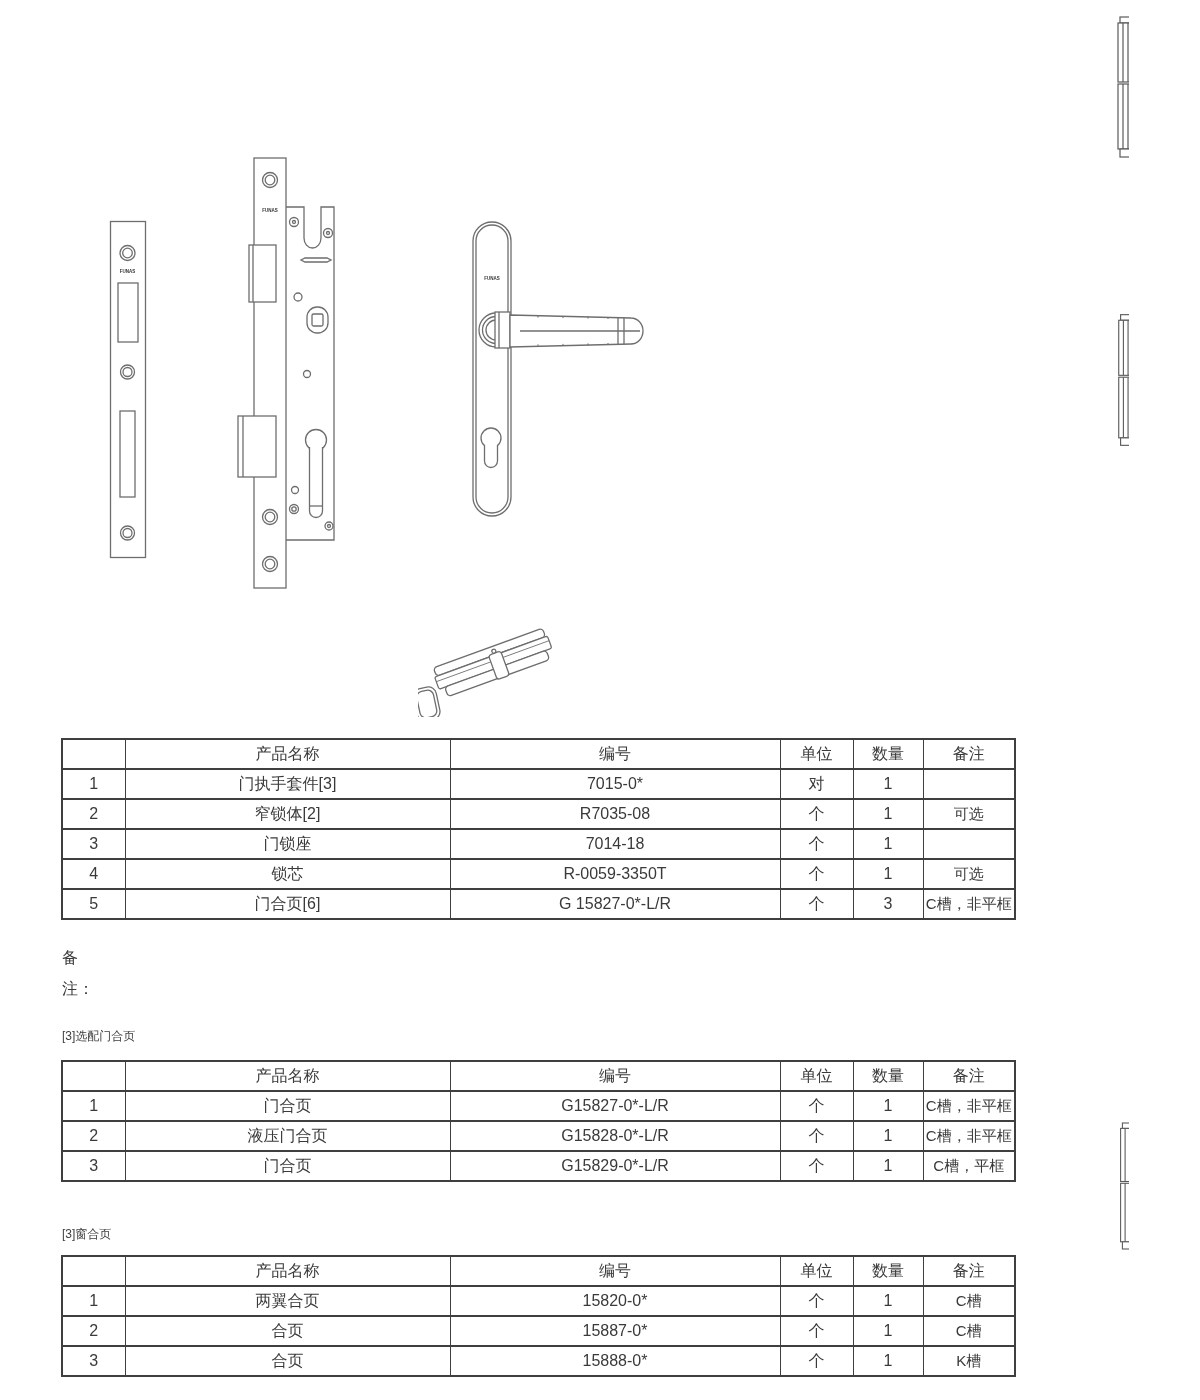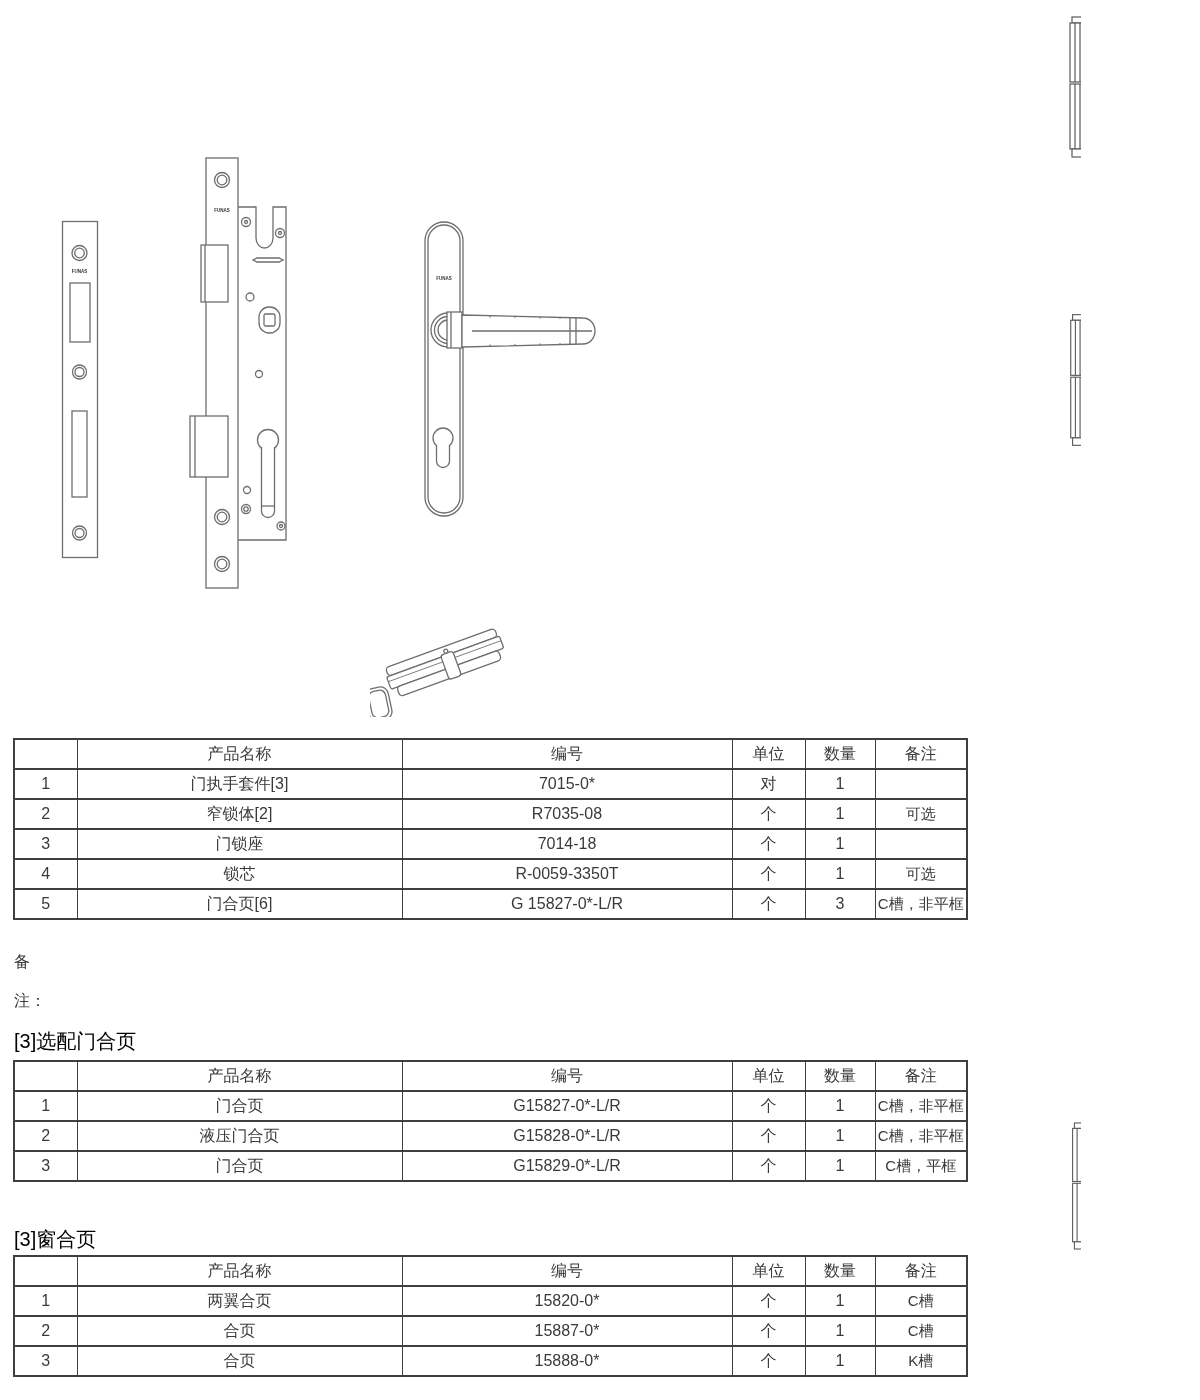--- a/index.html
+++ b/index.html
@@ -1,35 +1,35 @@
 <!DOCTYPE html>
 <html><head>
 <meta charset="utf-8">
 <style>
   html,body{margin:0;padding:0;background:#fff;}
   .page{position:relative;width:1081px;height:1400px;background:#fff;overflow:hidden;
-        font-family:"Liberation Sans","DejaVu Sans",sans-serif;color:#3a3a3a;}
+        font-family:"Liberation Sans","DejaVu Sans",sans-serif;color:#3a3a3a;margin-left:48px;}
   .abs{position:absolute;}
   svg{display:block;}
   svg text{font-family:"Liberation Sans","DejaVu Sans",sans-serif;}
 
   table.parts{position:absolute;left:13px;border-collapse:collapse;table-layout:fixed;
               width:953px;background:#fff;border:2px solid #3f3f3f;}
   table.parts th,table.parts td{
       border-top:2px solid #3f3f3f;border-bottom:2px solid #3f3f3f;
       border-left:1px solid #3f3f3f;border-right:1px solid #3f3f3f;
       height:28px;padding:0 2px;text-align:center;vertical-align:middle;
       font-size:16px;font-weight:400;color:#3a3a3a;overflow:hidden;white-space:nowrap;}
   table.parts td.remark{font-size:15px;}
   .c0{width:63px}.c1{width:325px}.c2{width:330px}.c3{width:73px}.c4{width:70px}.c5{width:92px}
 
-  .notes{position:absolute;left:14px;top:942px;font-size:16px;line-height:39px;color:#3a3a3a;}
+  .notes{position:absolute;left:14px;top:942px;font-size:16px;line-height:31px;color:#3a3a3a;}
   .note-row{display:flex;}
   .note-prefix{width:42px;flex:0 0 auto;}
-  .section-label{position:absolute;left:14px;font-size:20px;color:#000000;}
+  .section-label{position:absolute;left:14px;font-size:12px;color:#404040;}
 </style>
 </head>
 <body>
 
 <div class="page">
 
   <svg width="0" height="0" style="position:absolute" aria-hidden="true">
     <defs>
       <symbol id="hinge-sym" viewBox="0 0 60 142">
         <g stroke="#5a5a5a" stroke-width="1.2" fill="#fff">

